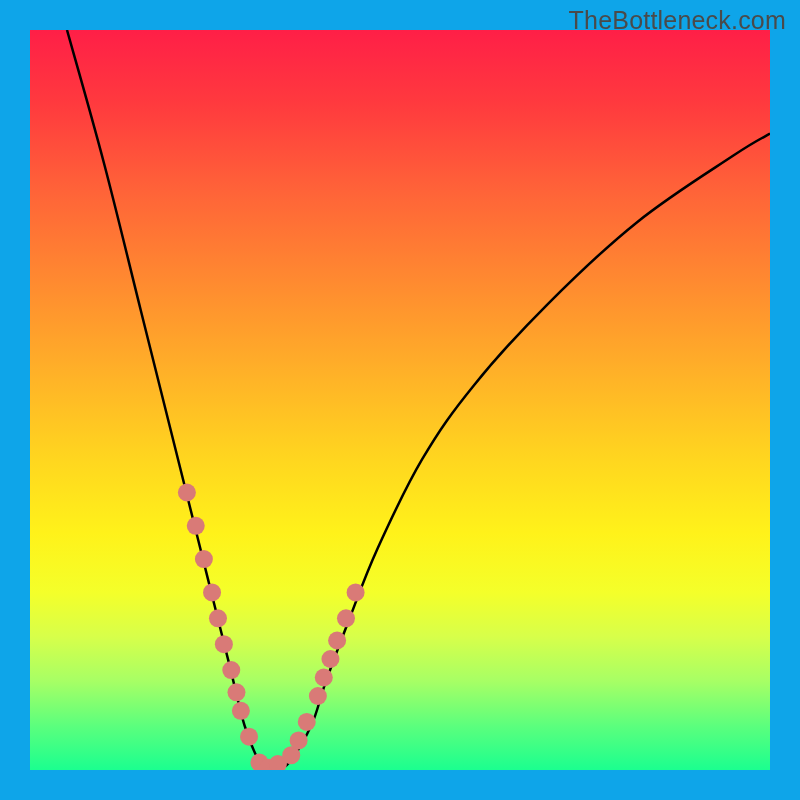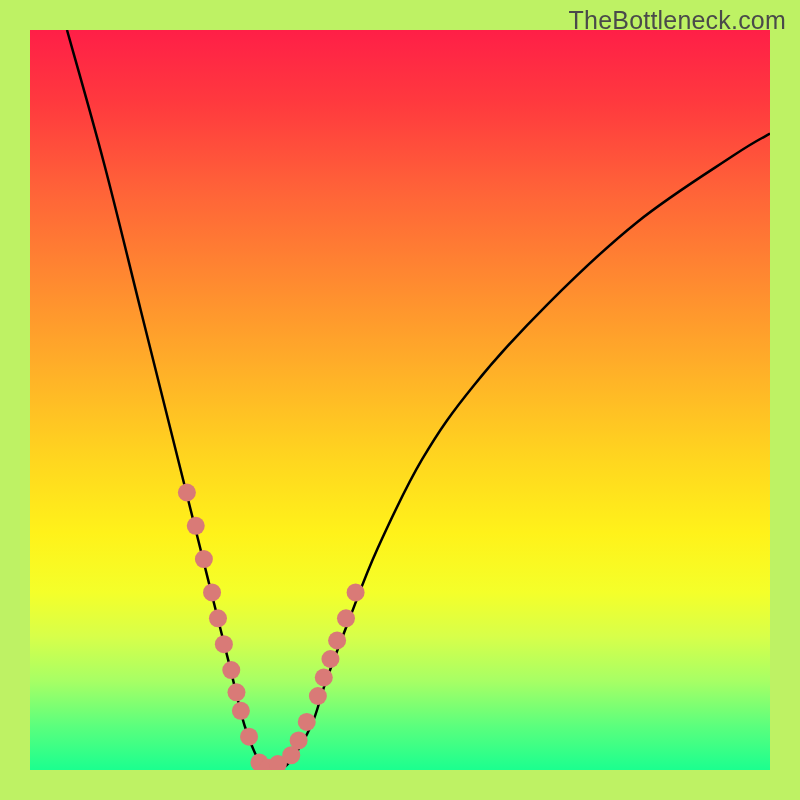--- a/index.html
+++ b/index.html
@@ -6,21 +6,21 @@
     margin: 0;
     padding: 0;
     width: 800px;
     height: 800px;
     overflow: hidden;
     font-family: Arial, Helvetica, sans-serif;
   }
   .frame {
     width: 800px;
     height: 800px;
-    background: #bef264;
+    background: #0ea5e9;
     position: relative;
     box-sizing: border-box;
     text-align: center;
   }
   .watermark {
     position: absolute;
     top: 6px;
     right: 14px;
     color: #4a4a4a;
     font-size: 25px;

